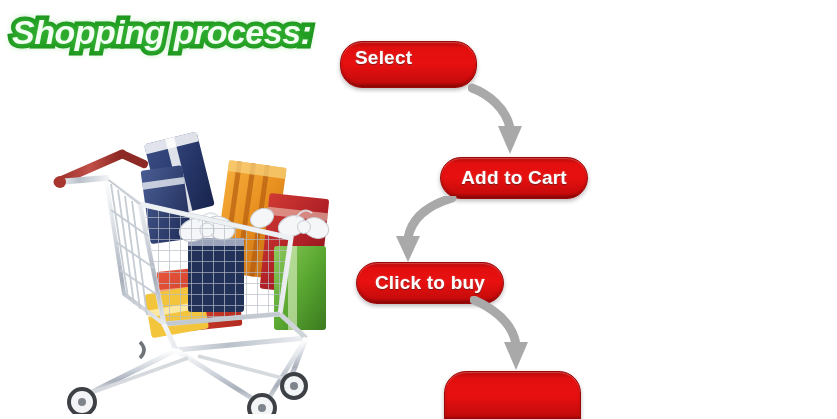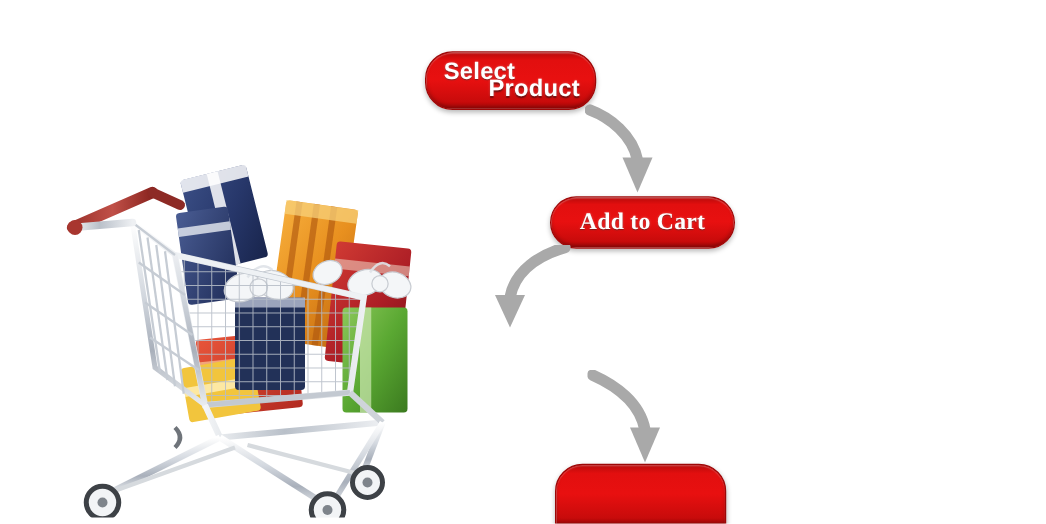--- a/index.html
+++ b/index.html
@@ -83,21 +83,21 @@
   .flow-btn.stagger .lbl.line1 {
     left: 14px;
     top: 5px;
   }
   .flow-btn.stagger .lbl.line2 {
     right: 12px;
     bottom: 4px;
   }
 
   #btn-select-product { left: 340px; top: 41px;  width: 135px; height: 45px; }
-  #btn-add-to-cart    { left: 440px; top: 157px; width: 146px; height: 40px; font-family: Liberation Serif, serif; }
+  #btn-add-to-cart    { left: 440px; top: 157px; width: 146px; height: 40px; }
   #btn-click-to-buy   { left: 356px; top: 262px; width: 146px; height: 40px; }
   #btn-confirm-payment{ left: 444px; top: 371px; width: 135px; height: 48px; border-bottom-left-radius: 0; border-bottom-right-radius: 0;}
 
   
   .arrow {
     position: absolute;
     pointer-events: none;
   }
   #arrow-1 { left: 468px; top: 82px;  width: 78px;  height: 78px; }
   #arrow-2 { left: 382px; top: 196px; width: 76px;  height: 70px; }
@@ -110,20 +110,23 @@
     top: 118px;
     width: 286px;
     height: 296px;
   }
 </style>
 </head>
 <body>
 
 <div id="canvas">
 
+  <div id="title-wrap">
+    <div id="title-text">Shopping process:</div>
+  </div>
 
   <div id="cart-photo">
     <svg viewBox="0 0 286 296" width="286" height="296" xmlns="http://www.w3.org/2000/svg">
       <defs>
         <linearGradient id="steel" x1="0" y1="0" x2="0" y2="1">
           <stop offset="0%" stop-color="#ffffff"></stop>
           <stop offset="40%" stop-color="#d3d8df"></stop>
           <stop offset="70%" stop-color="#a9b0bb"></stop>
           <stop offset="100%" stop-color="#e9ecef"></stop>
         </linearGradient>
@@ -288,27 +291,29 @@
         <g>
           <circle cx="214" cy="290" r="13" fill="#f2f4f6" stroke="#3d4146" stroke-width="4"></circle>
           <circle cx="214" cy="290" r="4" fill="#7e848b"></circle>
         </g>
       </g>
     </svg>
   </div>
 
   <div class="flow-btn stagger" id="btn-select-product">
     <span class="lbl line1">Select</span>
-    <span class="lbl line2">Product</span>
   </div>
 
   <div class="flow-btn centered" id="btn-add-to-cart">
     <span class="lbl">Add to Cart</span>
   </div>
 
+  <div class="flow-btn centered" id="btn-click-to-buy">
+    <span class="lbl">Click to buy</span>
+  </div>
 
   <div class="flow-btn stagger" id="btn-confirm-payment">
   </div>
 
   <div class="arrow" id="arrow-1">
     <svg viewBox="0 0 78 78" width="78" height="78" xmlns="http://www.w3.org/2000/svg">
       <path d="M4 6 C20 12 38 26 42 46" stroke="#a9a9a9" stroke-width="9" fill="none" stroke-linecap="round"></path>
       <path d="M30 44 L54 44 L42 72 Z" fill="#a9a9a9"></path>
     </svg>
   </div>

